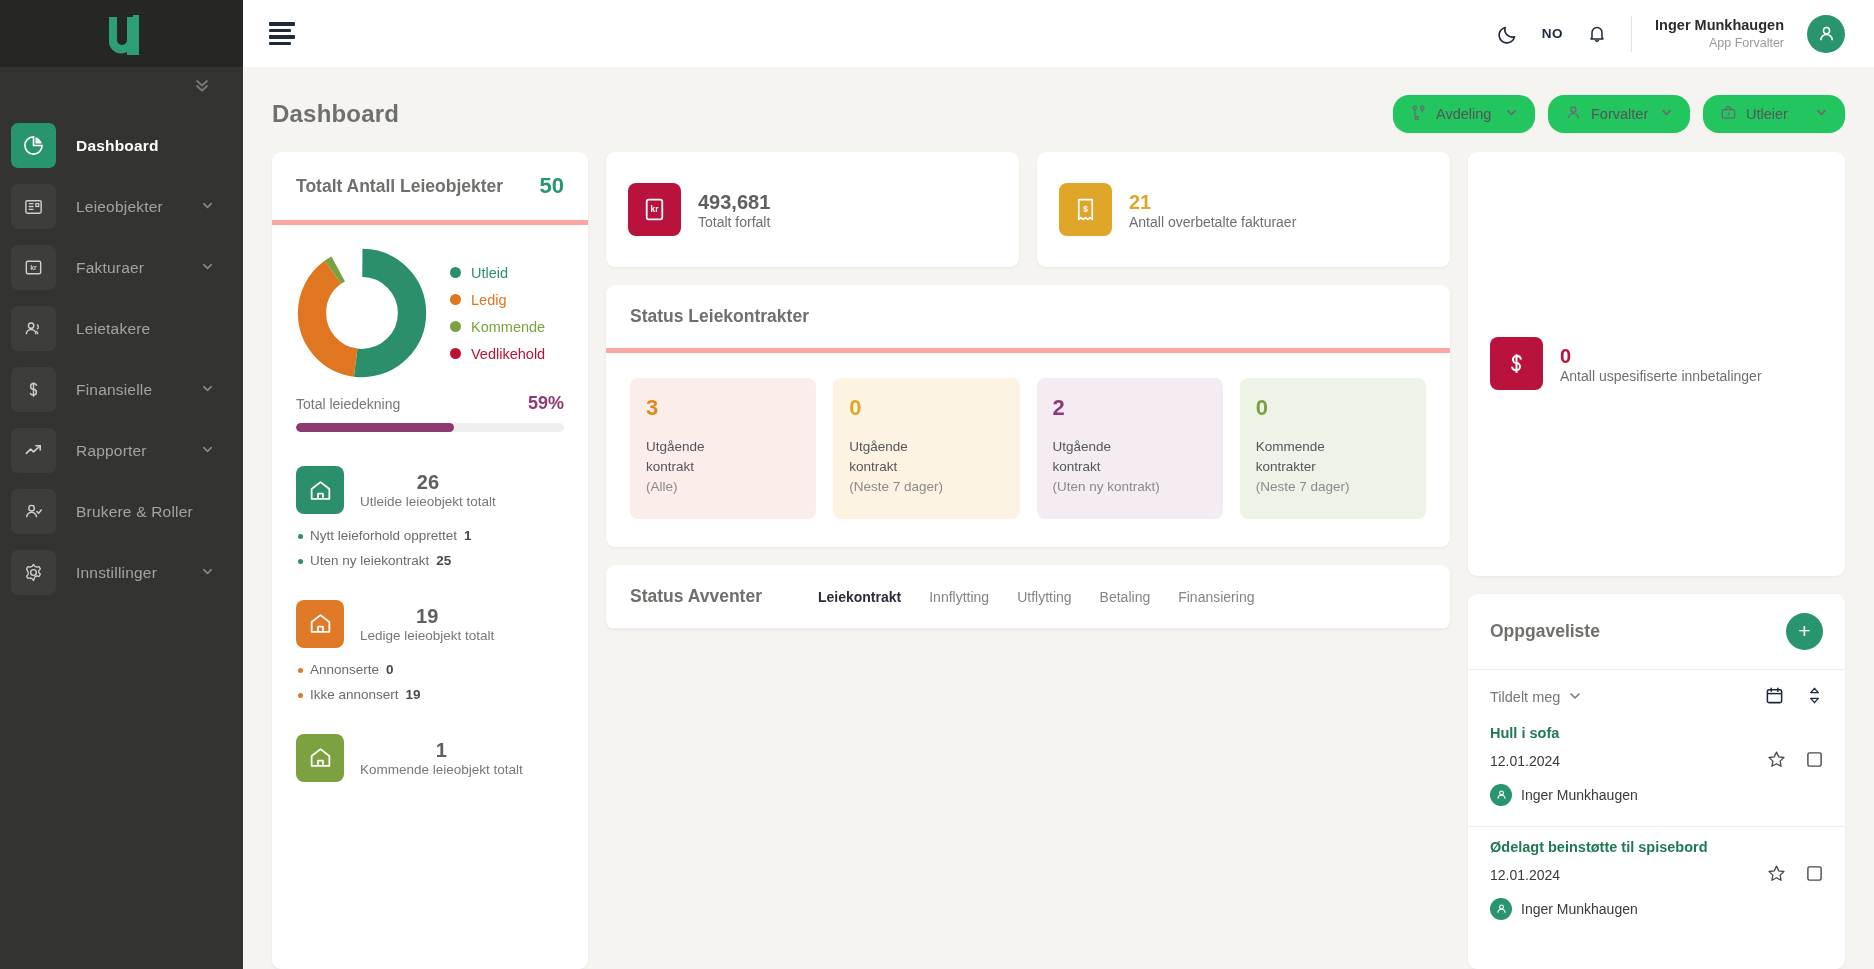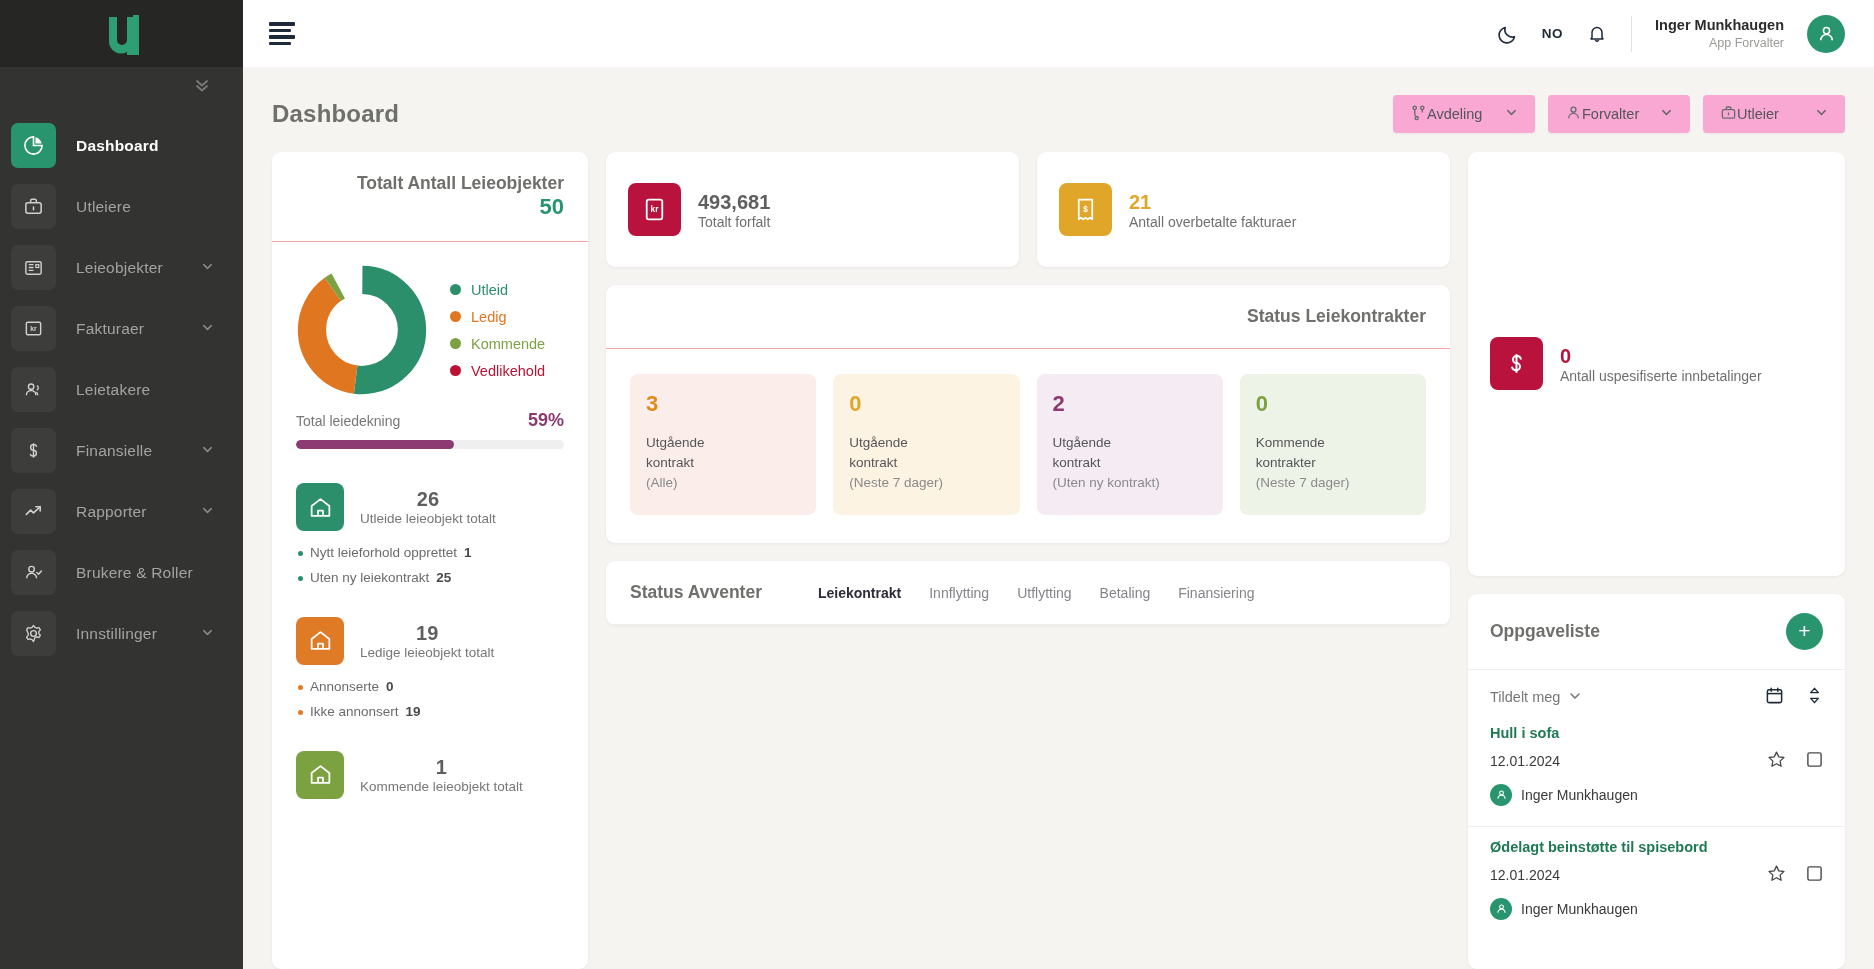--- a/index.html
+++ b/index.html
@@ -49,33 +49,33 @@
   .divider-v { width: 1px; height: 36px; background: #e3e2df; }
   .user-block { text-align: right; line-height: 1.28; }
   .user-name { font-size: 14.5px; font-weight: 700; color: #2c2c2b; }
   .user-role { font-size: 12.5px; color: #9a9a97; }
   .avatar { width: 38px; height: 38px; border-radius: 50%; background: #28956e; display: flex; align-items: center; justify-content: center; color: #fff; cursor: pointer; }
 
   .page-head { display: flex; align-items: center; padding: 28px 29px 0 29px; }
   .page-title { font-size: 24px; font-weight: 700; color: #6f6f6c; letter-spacing: .2px; }
   .filters { margin-left: auto; display: flex; gap: 13px; }
   .filter-btn {
-    background: #f9a8d4; border-radius: 4px; height: 38px; display: flex; align-items: center;
-    padding: 0 17px; font-size: 14.5px; color: #55555a; cursor: pointer;
+    background: #22c55e; border-radius: 16px; height: 38px; display: flex; align-items: center;
+    gap: 9px; padding: 0 17px; font-size: 14.5px; color: #55555a; cursor: pointer;
     box-shadow: 0 1px 2px rgba(0,0,0,.05); min-width: 142px;
   }
   .filter-btn .fl { flex: 1; }
 
   .content { flex: 1; display: flex; gap: 18px; padding: 19px 29px 0 29px; overflow: hidden; }
   .col-left { width: 316px; flex-shrink: 0; }
   .col-mid { flex: 1; min-width: 0; display: flex; flex-direction: column; gap: 18px; }
   .col-right { width: 377px; flex-shrink: 0; display: flex; flex-direction: column; gap: 18px; }
 
   .card { background: #fff; border-radius: 9px; box-shadow: 0 1px 3px rgba(0,0,0,.06); }
-  .card-head { padding: 21px 24px; display: flex; align-items: flex-end; border-bottom: 1px solid #fca5a5; flex-direction: column; }
+  .card-head { padding: 21px 24px; display: flex; align-items: center; border-bottom: 5px solid #fca5a5; }
   .card-title { font-size: 17.5px; font-weight: 700; color: #6f6f6c; }
   .card-title-val { margin-left: auto; font-size: 22px; font-weight: 700; color: #28956e; }
 
   
   .donut-card { height: 100%; display: flex; flex-direction: column; }
   .donut-body { padding: 22px 24px 0 24px; display: flex; align-items: center; }
   .legend { margin-left: 22px; display: flex; flex-direction: column; gap: 11px; }
   .legend-row { display: flex; align-items: center; gap: 10px; font-size: 14.5px; }
   .dot { width: 11px; height: 11px; border-radius: 50%; flex-shrink: 0; }
   .coverage { padding: 14px 24px 0 24px; }
@@ -160,30 +160,20 @@
       <div class="nav-item active">
         <span class="nav-icon">
           <svg width="21" height="21" viewBox="0 0 22 22">
               <path d="M11 2 a9 9 0 1 0 9 9 h-9 z" fill="none" stroke="currentColor" stroke-width="1.7"></path>
               <path d="M13 2.4 a9 9 0 0 1 6.6 6.6 h-6.6 z" fill="currentColor"></path>
             </svg>
         </span>
         <span class="nav-label">Dashboard</span>
       </div>
 
-      <div class="nav-item">
-        <span class="nav-icon">
-          <svg width="21" height="21" viewBox="0 0 22 22">
-              <rect x="3" y="7" width="16" height="11" rx="2" fill="none" stroke="currentColor" stroke-width="1.6"></rect>
-              <path d="M8 7 V5 a1.5 1.5 0 0 1 1.5-1.5 h3 A1.5 1.5 0 0 1 14 5 v2" fill="none" stroke="currentColor" stroke-width="1.6"></path>
-              <path d="M11 11 v4" stroke="currentColor" stroke-width="1.6"></path>
-            </svg>
-        </span>
-        <span class="nav-label">Utleiere</span>
-      </div>
 
       <div class="nav-item">
         <span class="nav-icon">
           <svg width="21" height="21" viewBox="0 0 22 22">
               <rect x="3" y="5" width="16" height="13" rx="1.5" fill="none" stroke="currentColor" stroke-width="1.5"></rect>
               <path d="M6 8 h5 M6 11 h5 M6 14 h5" stroke="currentColor" stroke-width="1.4"></path>
               <rect x="13.5" y="8" width="3" height="3" fill="none" stroke="currentColor" stroke-width="1.3"></rect>
             </svg>
         </span>
         <span class="nav-label">Leieobjekter</span>

